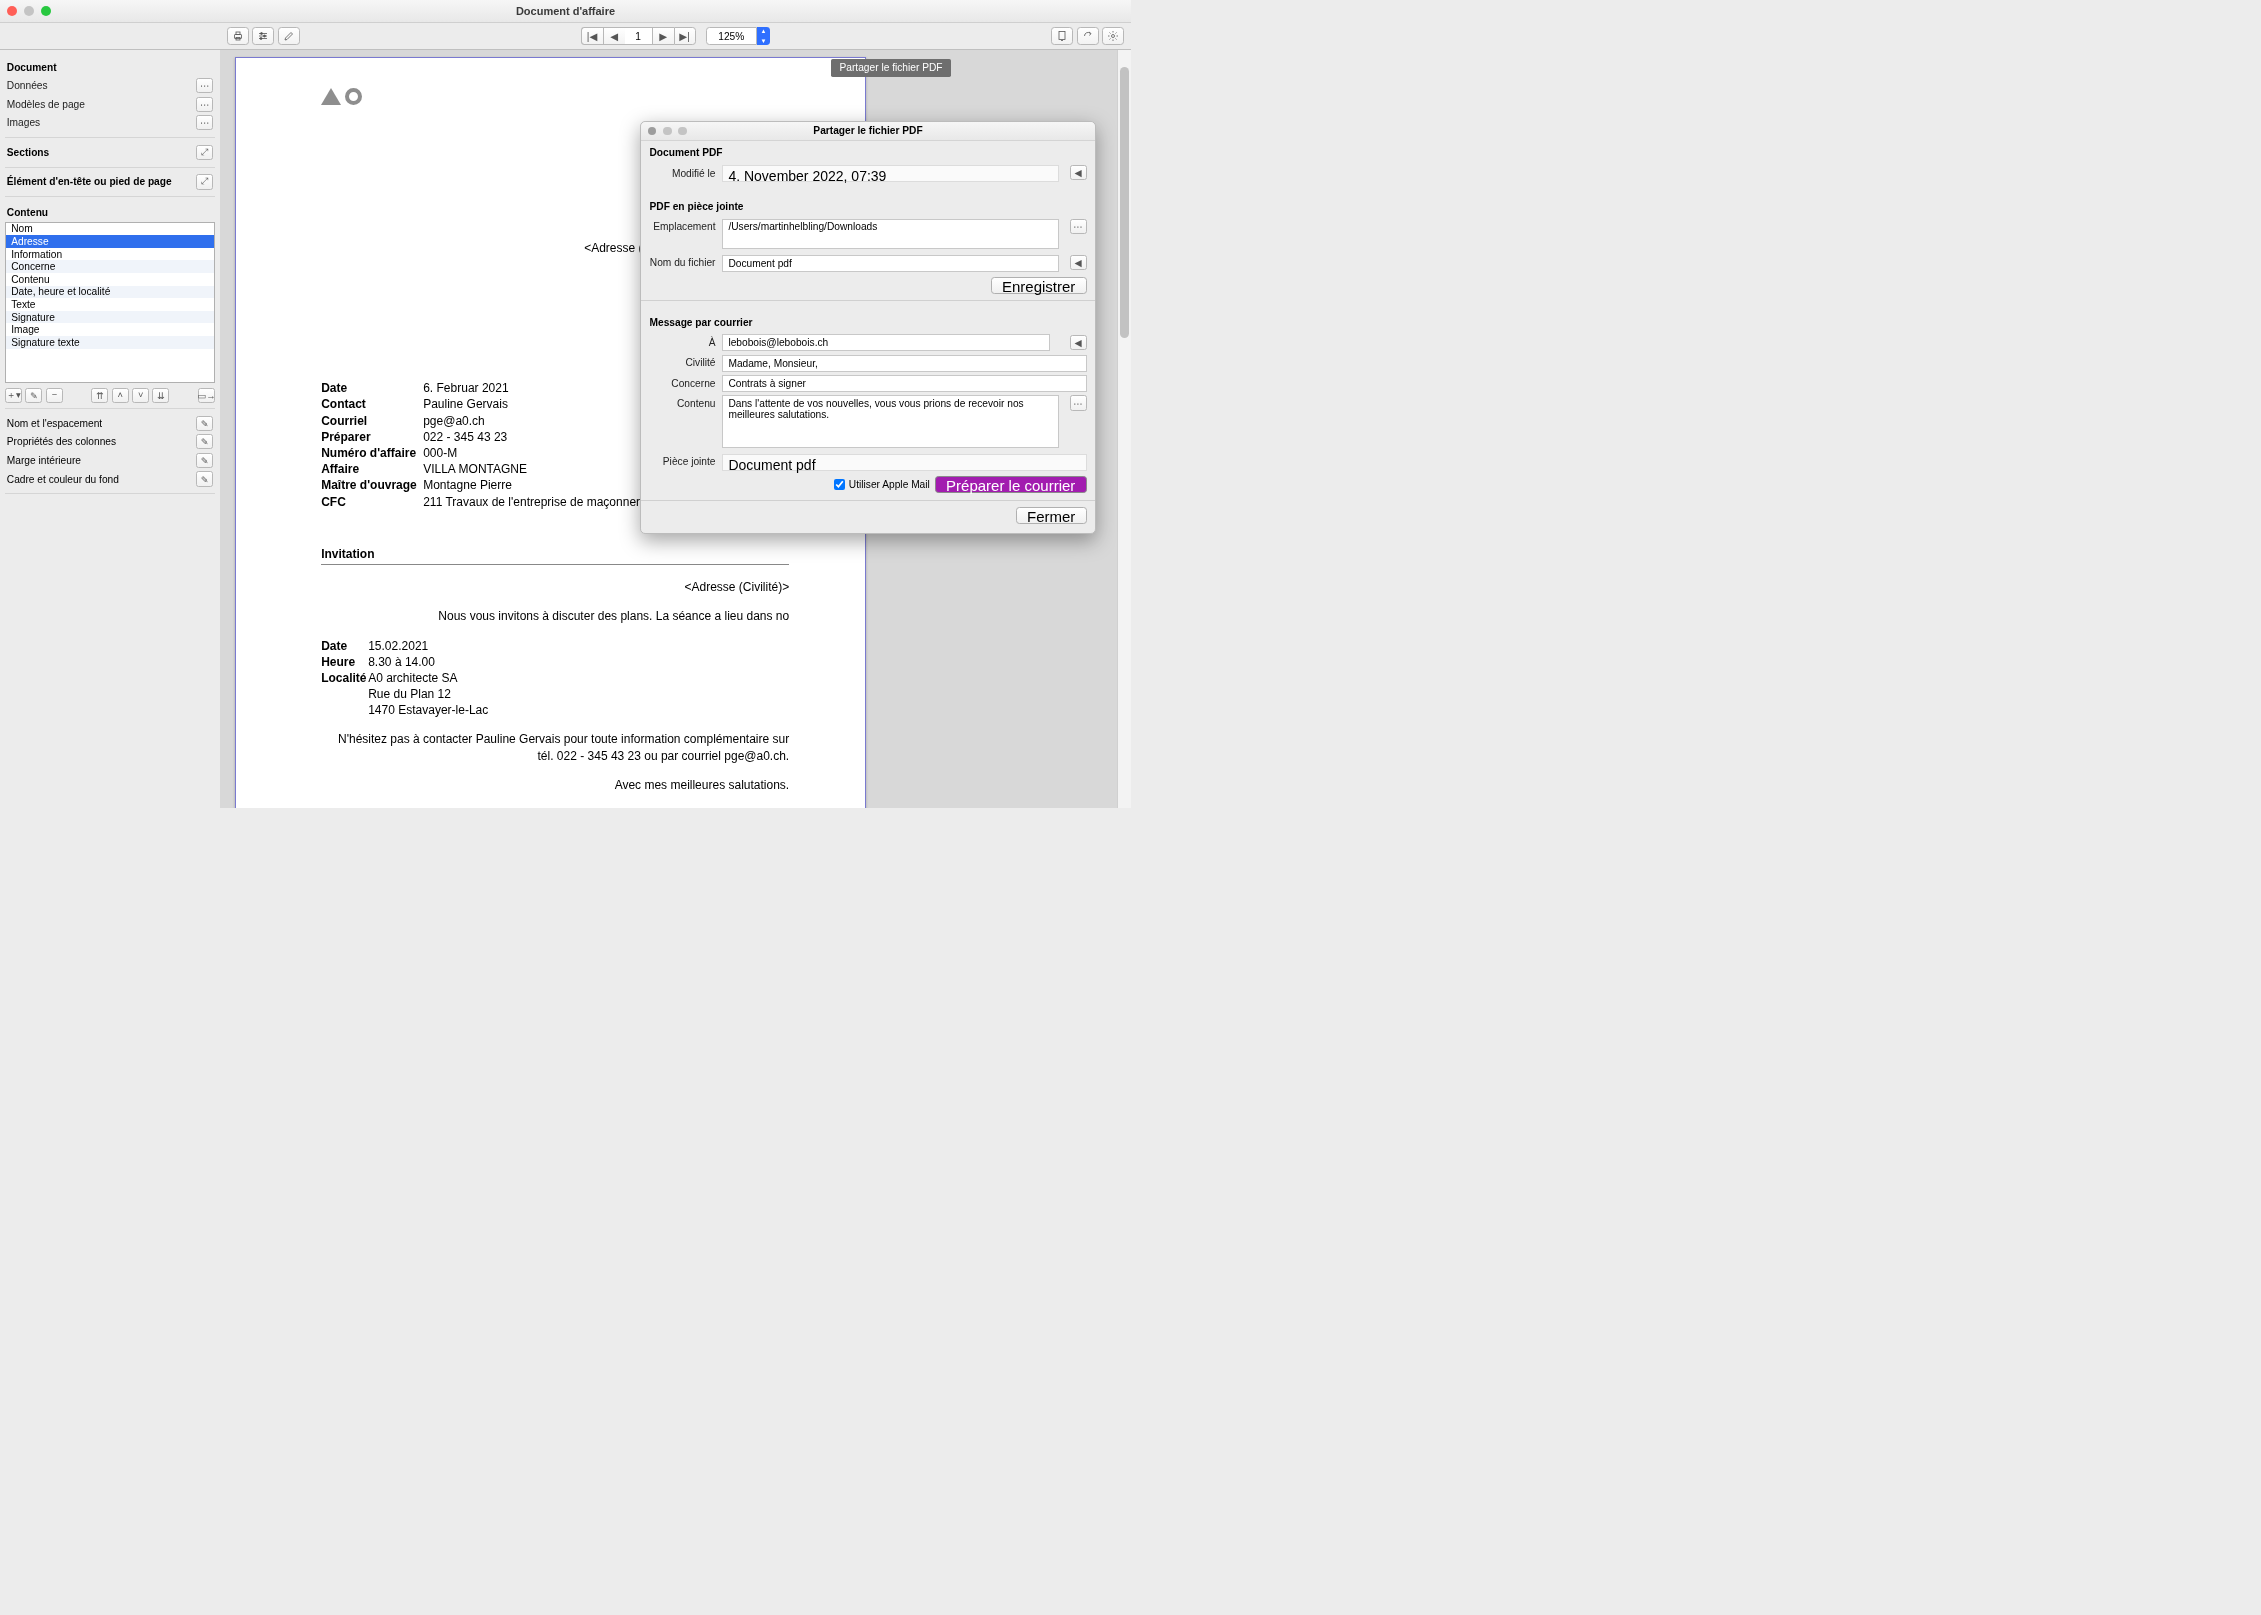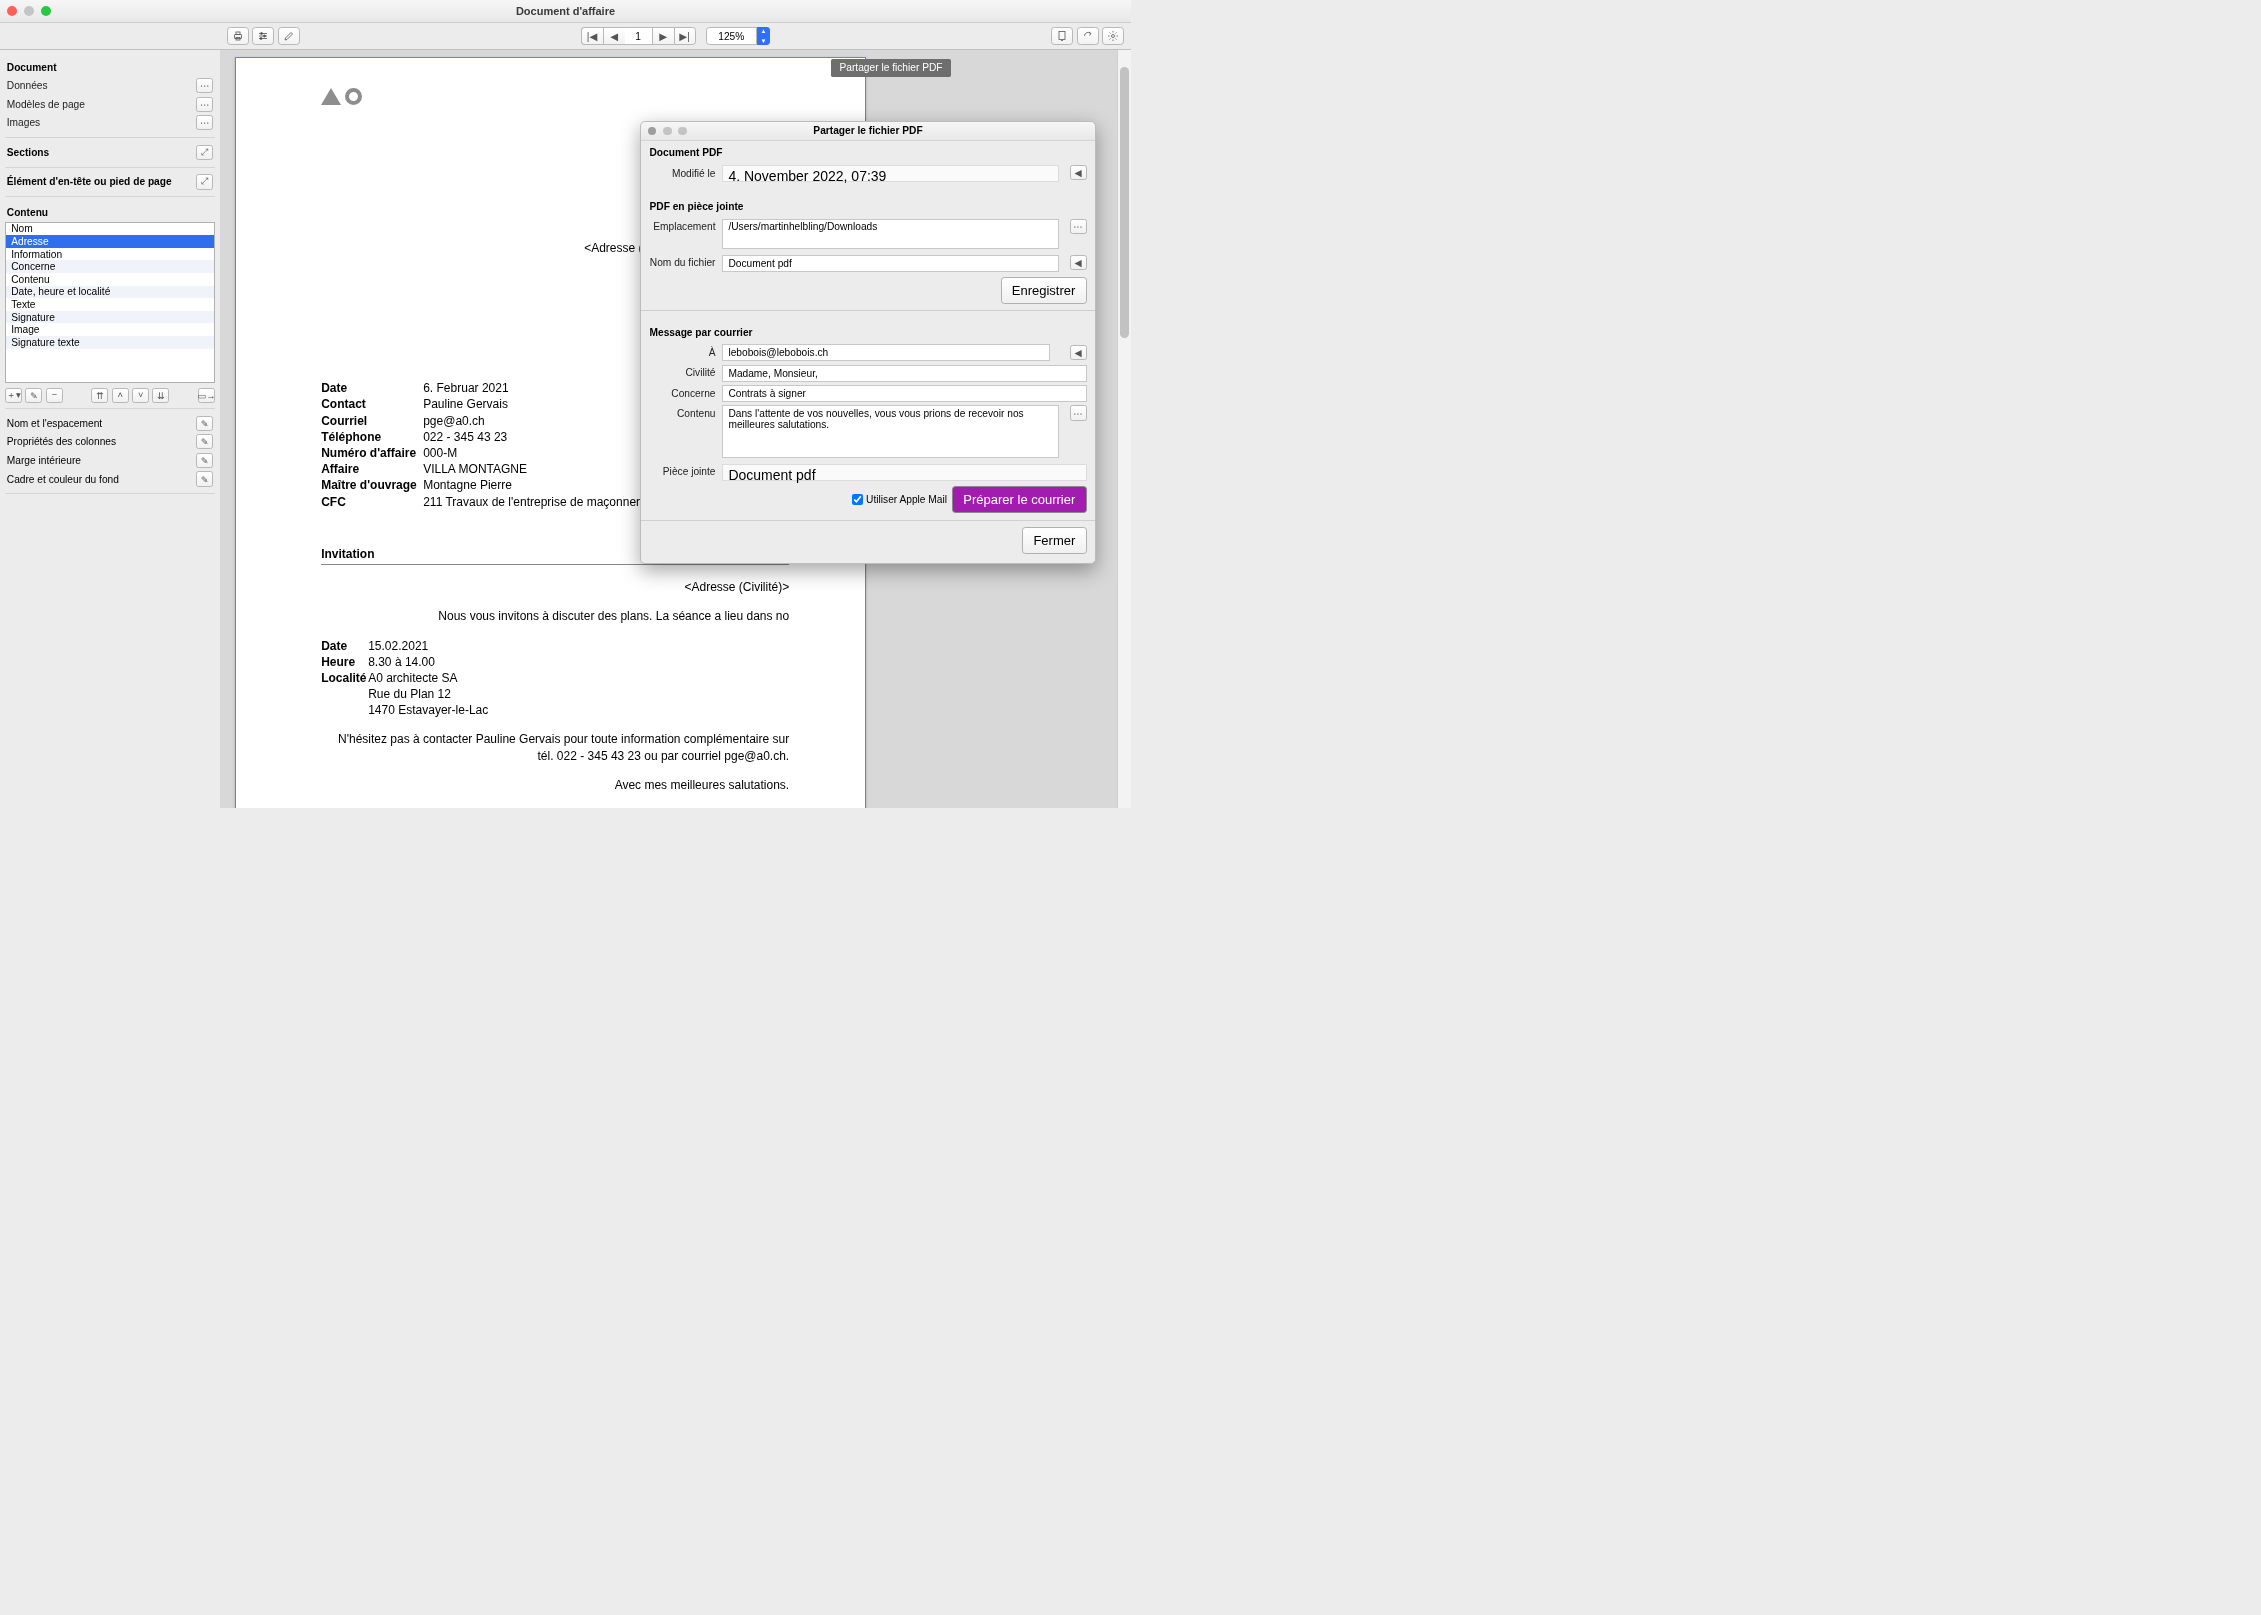--- a/index.html
+++ b/index.html
@@ -201,22 +201,22 @@
 }
 .field-ta { height: 41px; resize:none; }
 .disp {
   width:100%; border:0.8px solid #dcdcdc; background:#fafafa; padding:1.7px 5.1px;
   font-size:14px; height:17px;
 }
 .after-btn { margin-left:3.4px; }
 .dlg-sep { height:0.8px; background:#d0d0d0; margin:6.8px -8.5px; }
 .right-actions { display:flex; justify-content:flex-end; gap:5.1px; margin-top:5.1px; align-items:center; }
 .push-btn {
-  height:27px; padding: 0 10.2px; border:0.8px solid #b0b0b0; border-radius:3.4px;
-  background: linear-gradient(#ffffff,#f0f0f0); font-size:13px; cursor:pointer;text-align:center;
+  height:17px; padding: 0 10.2px; border:0.8px solid #b0b0b0; border-radius:3.4px;
+  background: linear-gradient(#ffffff,#f0f0f0); font-size:15px; cursor:pointer;text-align:center;
 }
 .push-btn.primary { background:#a21caf; color:#fff; border-color:#8a8a8a; }
 .chk { display:inline-flex; align-items:center; gap:3.4px; }
 .chk input { width:11px; height:11px; }
 
 svg.ico { width:12px; height:12px; stroke:#555; stroke-width:1.6; fill:none; }
 </style>
 </head>
 <body>
 
@@ -380,21 +380,21 @@
           </div>
           <div class="r">
             <div class="k">Contact</div>
             <div class="v">Pauline Gervais</div>
           </div>
           <div class="r">
             <div class="k">Courriel</div>
             <div class="v">pge@a0.ch</div>
           </div>
           <div class="r">
-            <div class="k">Téléphone</div>
+            <div class="k">Préparer</div>
             <div class="v">022 - 345 43 23</div>
           </div>
           <div class="r">
             <div class="k">Numéro d'affaire</div>
             <div class="v">000-M</div>
           </div>
           <div class="r">
             <div class="k">Affaire</div>
             <div class="v">VILLA MONTAGNE</div>
           </div>

